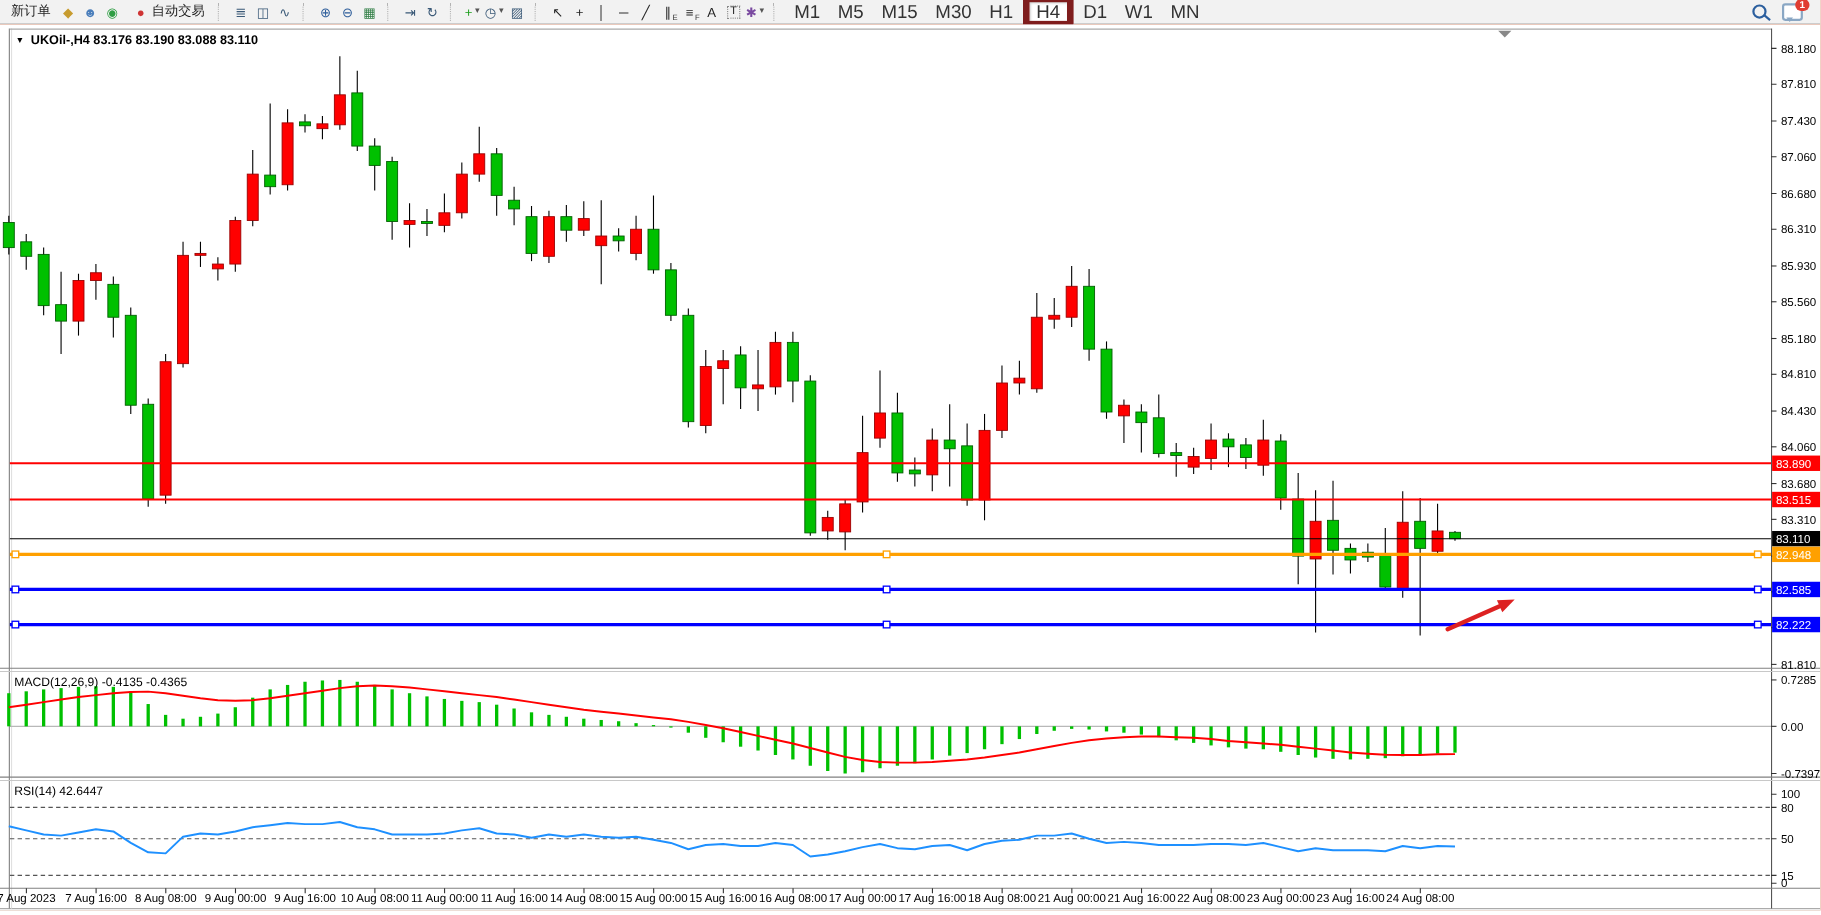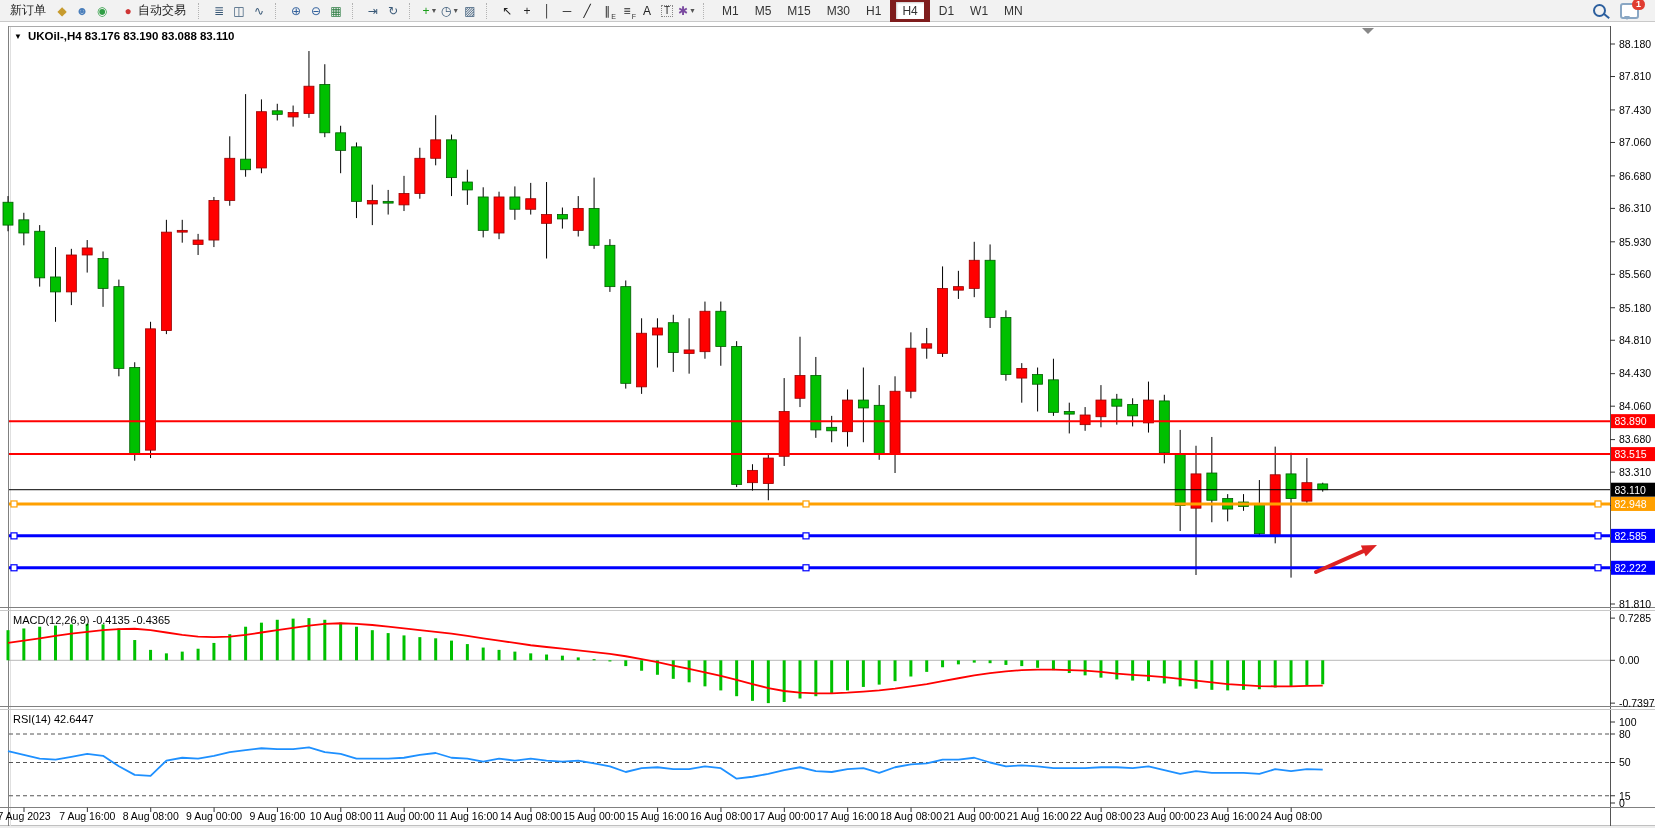--- a/index.html
+++ b/index.html
@@ -10,21 +10,21 @@
            border-bottom:1px solid #c9c9c9;display:flex;align-items:center;padding-left:4px;
            box-sizing:border-box;font-size:12px;color:#222;}
   .tb-btn{height:18px;display:flex;align-items:center;padding:0 5px;border:1px solid transparent;
           border-radius:2px;white-space:nowrap;cursor:default;}
   .ic{width:20px;height:18px;display:flex;align-items:center;justify-content:center;
       font-size:12px;line-height:1;position:relative;cursor:default;}
   .ic .sub{position:absolute;right:1px;bottom:0;font-size:7px;color:#333;}
   .ic.boxed span.g{border:1px dotted #888;padding:0 2px;font-size:10px;}
   .car{font-size:7px;color:#555;margin-left:1px;}
   .sep{width:6px;height:16px;border-left:1px dotted #b3b3b3;margin:0 4px 0 6px;}
-  .tf{height:17px;display:flex;align-items:center;padding:0 6px;font-size:12px;color:#333;
+  .tf{height:17px;display:flex;align-items:center;padding:0 6px;font-size:17px;color:#333;
       border:1px solid transparent;margin:0 1px;}
   .tf.active{background:#fff;border:6px solid #7f1d1d;box-shadow:inset 1px 1px 2px #ccc;}
   #tb-spacer{flex:1;}
   .mag{width:9px;height:9px;border:2px solid #2c5f9e;border-radius:50%;position:relative;margin-right:14px;}
   .mag:after{content:"";position:absolute;width:7px;height:2px;background:#2c5f9e;right:-6px;bottom:-2px;
              transform:rotate(40deg);}
   .chat{width:15px;height:12px;border:2px solid #8aa7c4;border-radius:3px;position:relative;background:#fff;
         margin-right:16px;}
   .chat:after{content:"";position:absolute;left:2px;bottom:-6px;border:3px solid transparent;
               border-top:4px solid #8aa7c4;}

